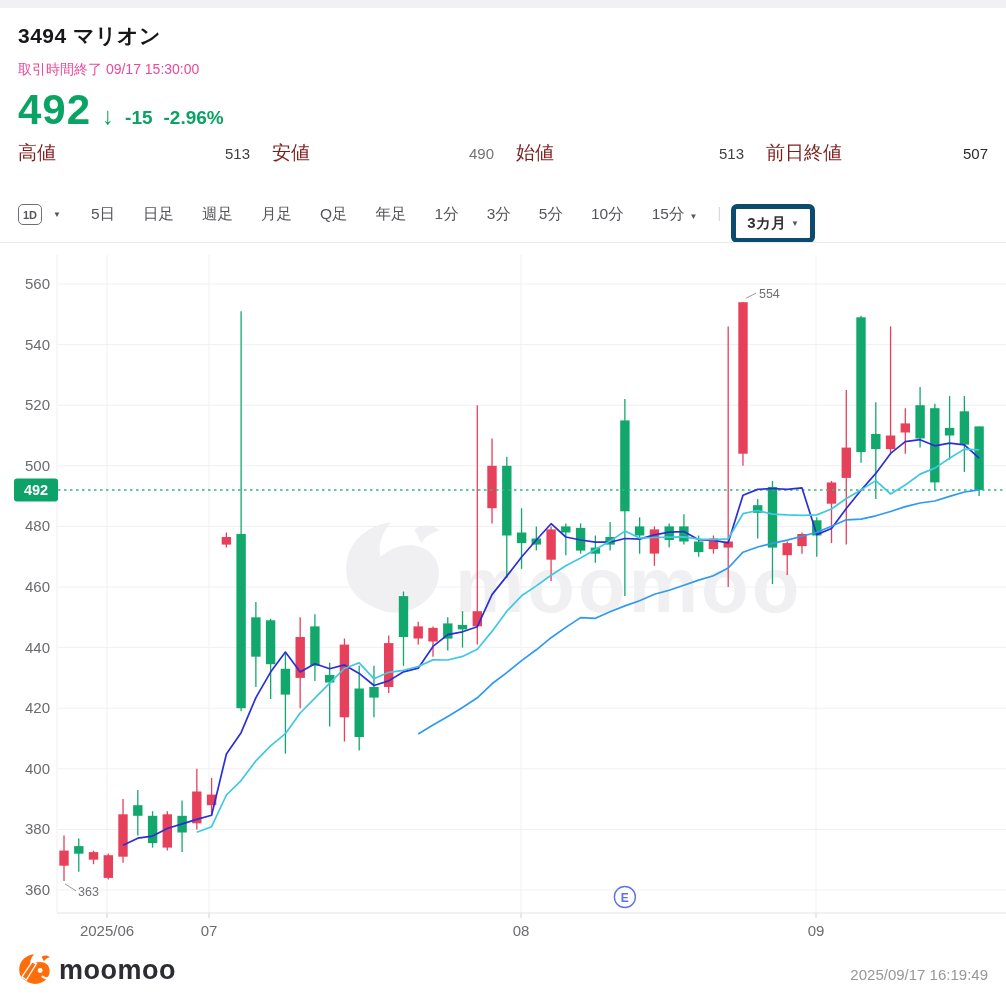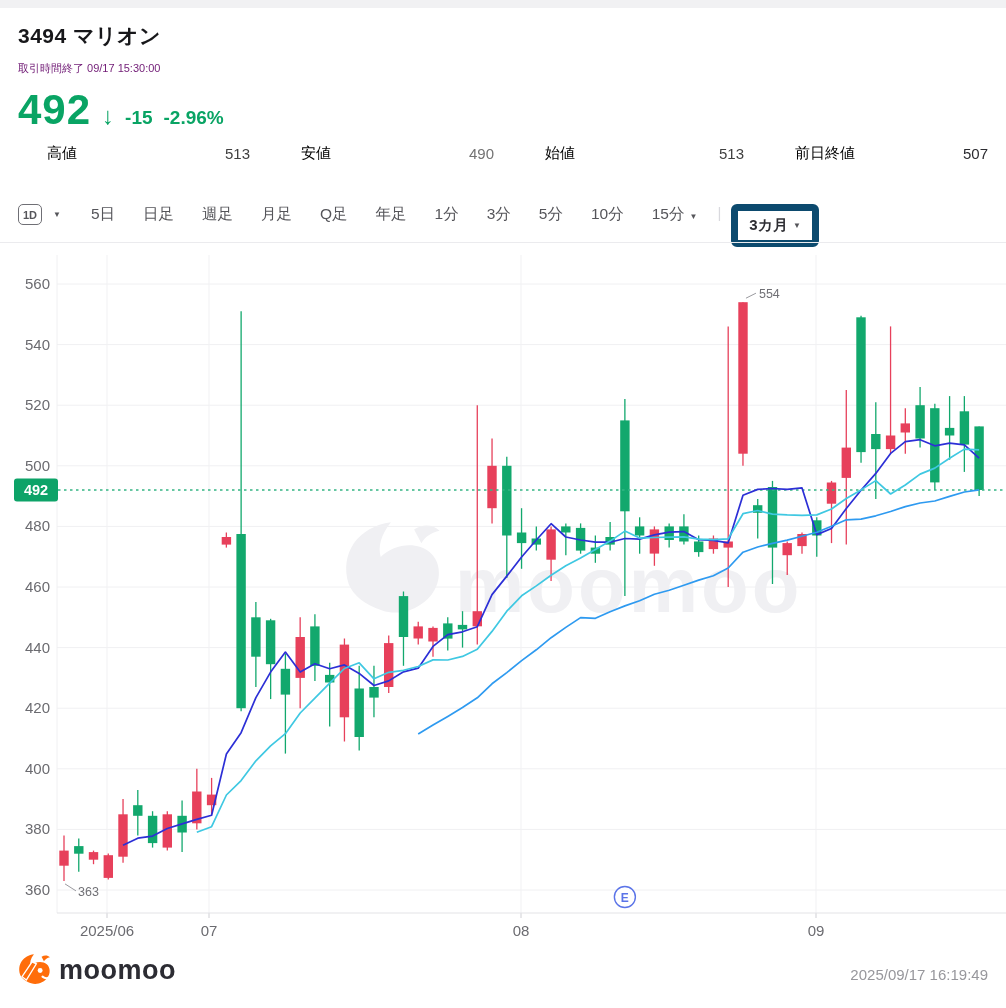--- a/index.html
+++ b/index.html
@@ -1,39 +1,39 @@
 <!DOCTYPE html>
 <html><head>
 <meta charset="utf-8">
 <style>
   * { margin:0; padding:0; box-sizing:border-box; }
   html,body { width:1006px; height:1008px; background:#fff; overflow:hidden;
               font-family:"Liberation Sans","DejaVu Sans",sans-serif; }
   .page { position:relative; width:1006px; height:1008px; background:#fff; }
   .top-strip { position:absolute; left:0; top:0; width:100%; height:8px; background:#f1f1f3; }
   .title { position:absolute; left:18px; top:22px; font-size:21px; font-weight:bold; color:#17171a; letter-spacing:.5px; }
-  .subtitle { position:absolute; left:18px; top:61px; font-size:11px; color:#701a75; }
+  .subtitle { position:absolute; left:18px; top:61px; font-size:14px; color:#ec4899; }
   .price-row { position:absolute; left:18px; top:86px; display:flex; align-items:baseline; gap:11px; color:#09a464; }
   .price-big { font-size:42px; font-weight:bold; letter-spacing:1px; }
   .price-arrow { font-size:24px; font-weight:bold; }
   .price-chg { font-size:19px; font-weight:bold; }
   .stats { position:absolute; left:18px; top:142px; width:970px; display:grid;
            grid-template-columns:232px 222px 228px 222px; column-gap:22px; row-gap:7px; }
   .stat { display:flex; justify-content:space-between; align-items:center; height:22px; }
-  .sl { font-size:15px; color:#000000;margin-left:29px; }
+  .sl { font-size:19px; color:#7f1d1d; }
   .sv { font-size:15px; color:#2b2b30; }
   .t-up { color:#404040; } .t-down { color:#737373; } .t-neutral { color:#2b2b30; }
   .toolbar { position:absolute; left:18px; top:204px; height:34px; display:flex; align-items:flex-start; color:#55555a; }
   .ctype { display:flex; align-items:center; gap:6px; margin-right:16px; cursor:pointer; }
   .ctype-box { width:24px; height:21px; border:1.6px solid #6f6f75; border-radius:5px; display:flex;
                align-items:center; justify-content:center; font-size:11px; font-weight:bold; color:#55555a; }
   .caret { font-size:8px; color:#55555a; margin-left:5px; }
   .tab { font-size:15.5px; padding:0 14px; cursor:pointer; white-space:nowrap; }
   .tb-sep { color:#d9d9de; margin:0 10px 0 6px; font-size:15px; }
-  .period-btn { border:7px solid #0c4a6e; border-radius:6px; padding:5px 11px; font-size:15px;
+  .period-btn { border:5px solid #0c4a6e; border-radius:6px; padding:5px 11px; font-size:15px;
                 font-weight:bold; color:#2e2e33; display:flex; align-items:center; cursor:pointer; }
   .hdiv { position:absolute; left:0; top:242px; width:100%; height:1px; background:#ebebee; }
   .chart-wrap { position:absolute; left:0; top:243px; width:1006px; height:702px; }
   .legend { position:absolute; left:74px; top:261px; display:flex; gap:14px; font-size:14px; white-space:nowrap; }
   .lg { letter-spacing:.2px; }
   .footer-logo { position:absolute; left:14px; top:951px; display:flex; align-items:center; gap:7px; }
   .brand { font-size:27px; font-weight:bold; color:#2c2c33; letter-spacing:.5px; }
   .timestamp { position:absolute; right:18px; top:966px; font-size:15px; color:#97979c; }
 </style>
 </head>

